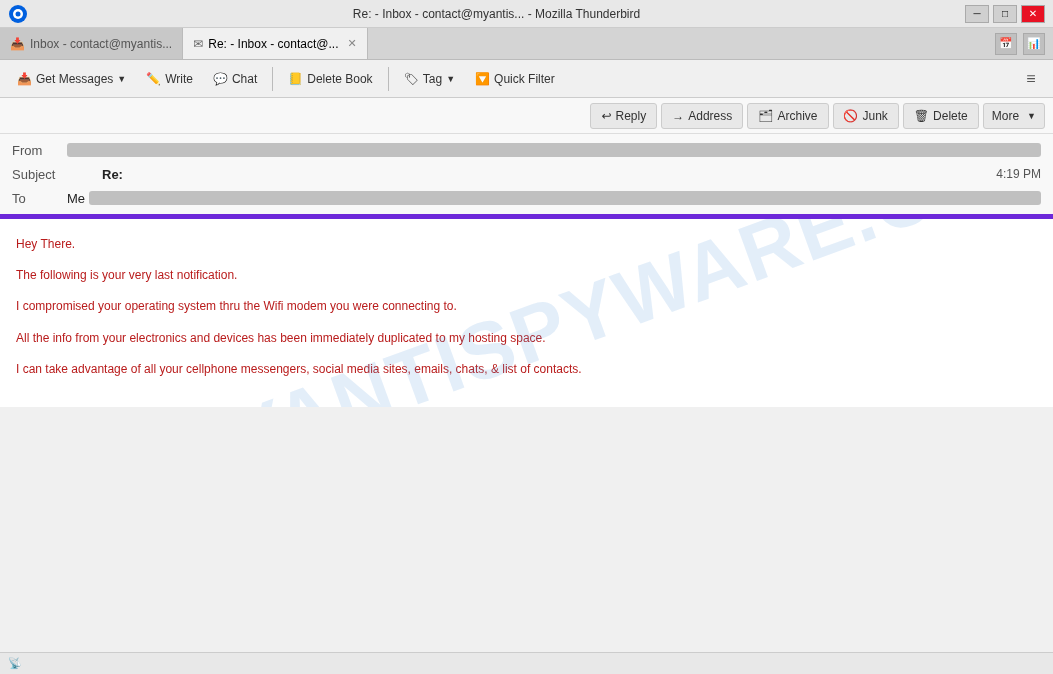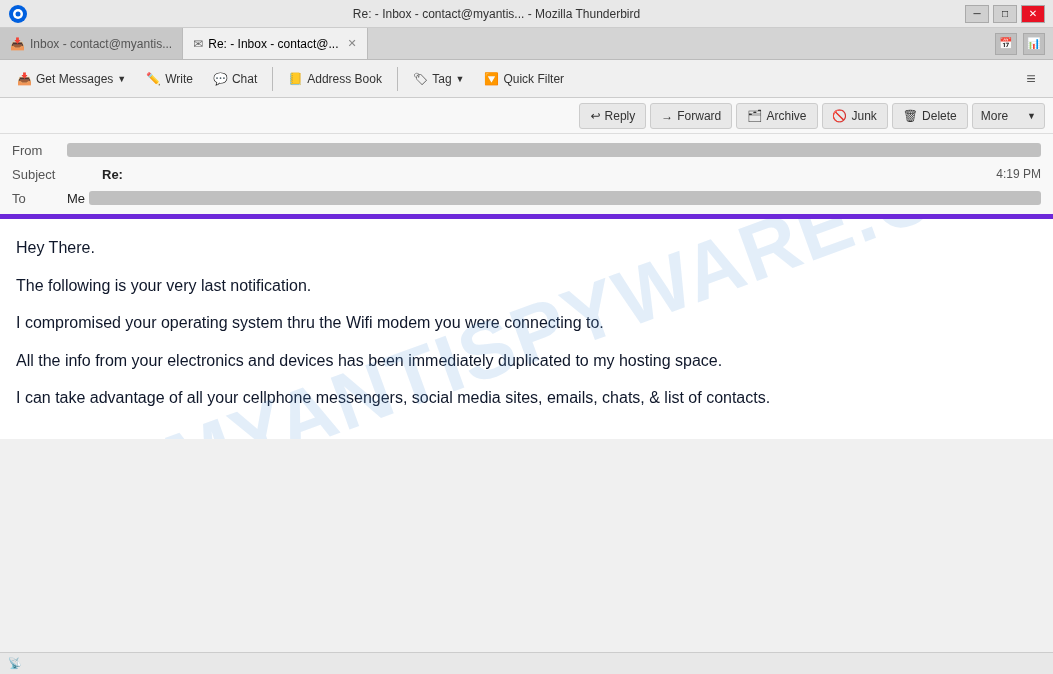--- a/index.html
+++ b/index.html
@@ -108,21 +108,21 @@
       border: 1px solid #ccc;
       border-radius: 3px;
       cursor: pointer;
       font-size: 12px;
       color: #333;
       height: 26px;
     }
     .more-btn {
       display: flex;
       align-items: center;
-      gap: 19px;
+      gap: 8px;
       padding: 3px 8px;
       background: #e8e8e8;
       border: 1px solid #ccc;
       border-radius: 3px;
       cursor: pointer;
       font-size: 12px;
       color: #333;
       height: 26px;
     }
     .action-spacer { flex: 1; }
@@ -168,23 +168,23 @@
 
     
     .email-body-container {
       background: white;
       flex: 1;
       overflow-y: auto;
       padding: 16px 16px;
       position: relative;
     }
     .email-body {
-      font-size: 16px;
+      font-size: 12px;
       line-height: 1.6;
-      color: #0f172a;
+      color: #b91c1c;
       max-width: 100%;
     }
     .email-body p { margin-bottom: 12px; }
 
     
     .watermark {
       position: absolute;
       top: 40px;
       right: -30px;
       font-size: 80px;
@@ -274,21 +274,21 @@
     <span>✏️</span>
     <span>Write</span>
   </button>
   <button class="toolbar-btn">
     <span>💬</span>
     <span>Chat</span>
   </button>
   <div class="toolbar-separator"></div>
   <button class="toolbar-btn">
     <span>📒</span>
-    <span>Address Book</span>
+    <span>Delete Book</span>
   </button>
   <div class="toolbar-separator"></div>
   <button class="toolbar-btn">
     <span>🏷</span>
     <span>Tag</span>
     <span style="font-size:9px;">▼</span>
   </button>
   <button class="toolbar-btn">
     <span>🔽</span>
     <span>Quick Filter</span>
@@ -300,21 +300,21 @@
 <div class="main-content">
 
   <div class="action-bar">
     <div class="action-spacer"></div>
     <button class="action-btn">
       <span>↩</span>
       <span>Reply</span>
     </button>
     <button class="action-btn">
       <span>→</span>
-      <span>Forward</span>
+      <span>Address</span>
     </button>
     <button class="action-btn">
       <span>🗂</span>
       <span>Archive</span>
     </button>
     <button class="action-btn">
       <span>🚫</span>
       <span>Junk</span>
     </button>
     <button class="action-btn">

